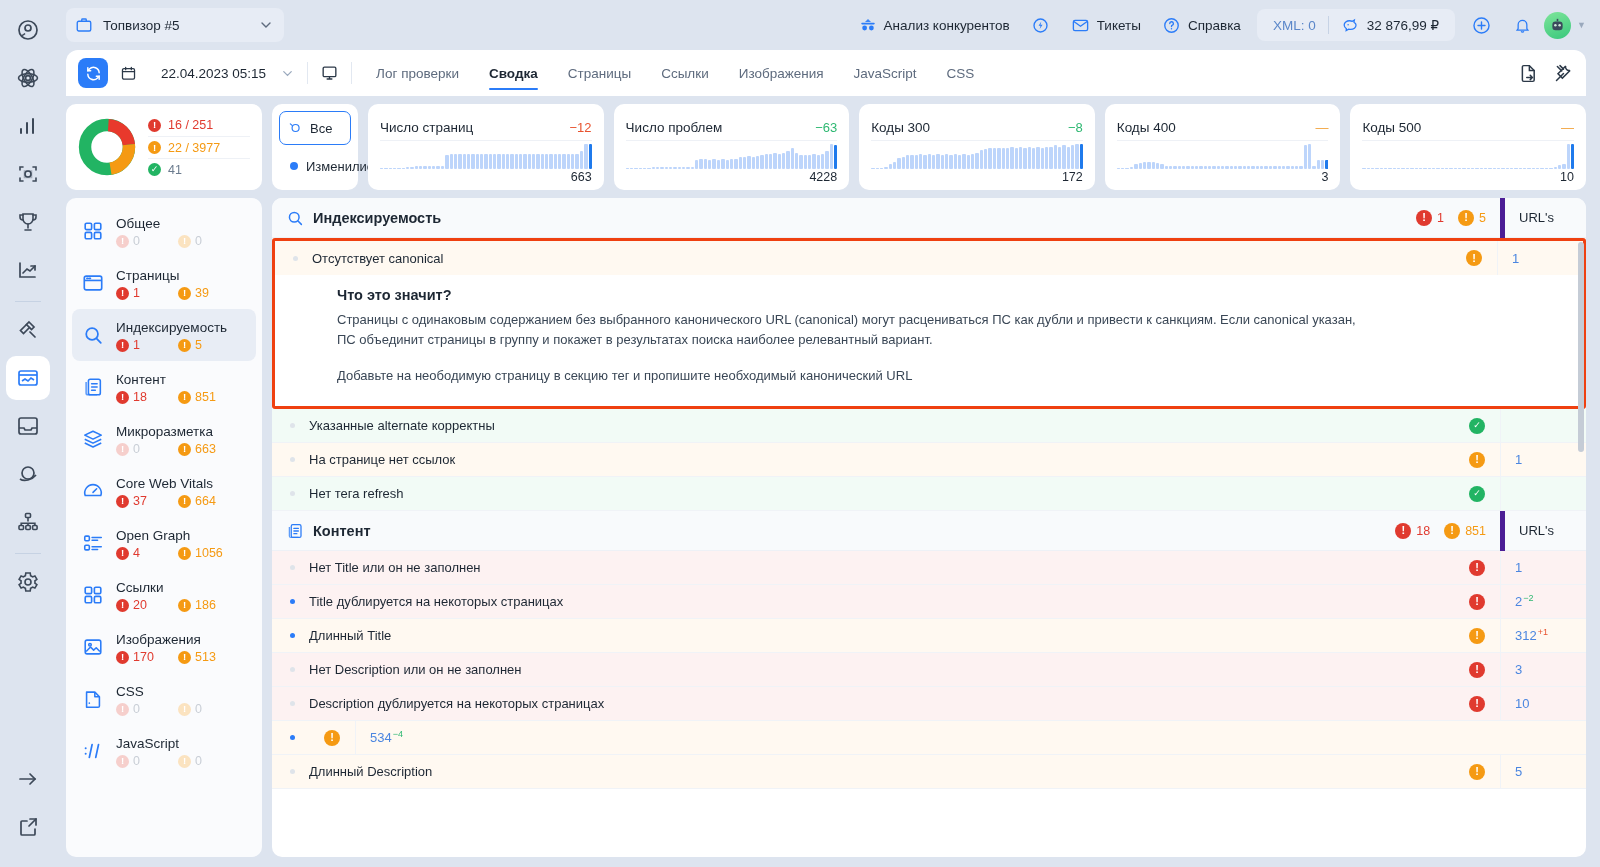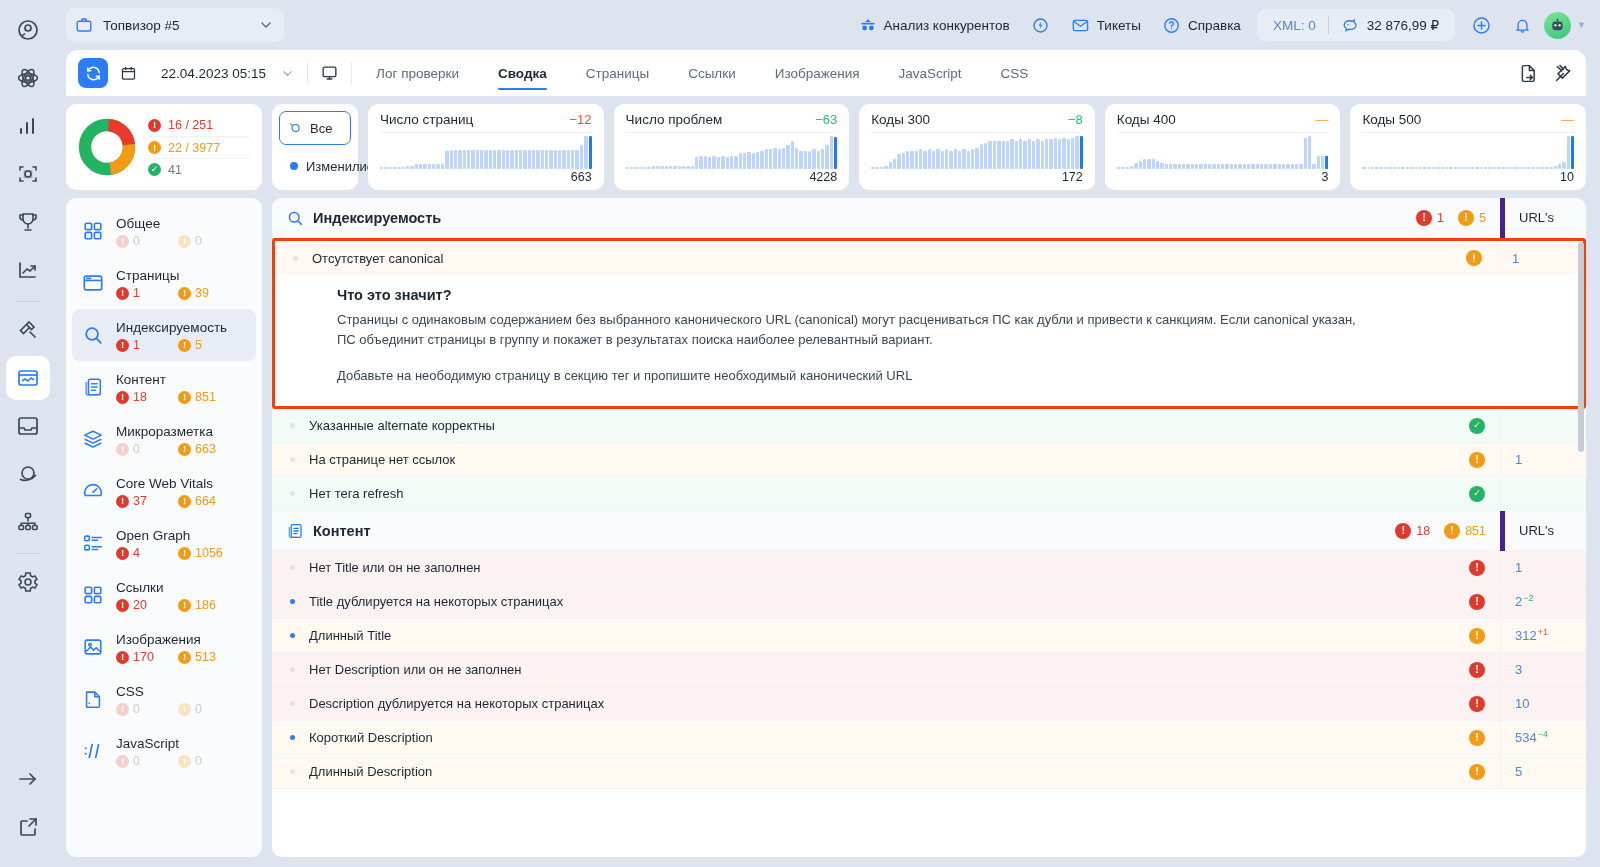--- a/index.html
+++ b/index.html
@@ -70,21 +70,21 @@
     display: flex; align-items: center; padding: 0 12px; flex: 0 0 46px;
   }
   .refresh-btn {
     width: 30px; height: 30px; border-radius: 8px; background: #2b7cf8;
     display: flex; align-items: center; justify-content: center;
     color: #fff; cursor: pointer; flex: 0 0 30px;
   }
   .date-box { display: flex; align-items: center; gap: 24px; margin-left: 12px; cursor: pointer; }
   .date-box .txt { font-size: 13.5px; color: #1d2733; }
   .tb-sep { width: 1px; height: 22px; background: #e2e8f1; margin: 0 12px; }
-  .tabs { display: flex; align-items: center; gap: 15px; height: 46px; }
+  .tabs { display: flex; align-items: center; gap: 6px; height: 46px; }
   .tab {
     font-size: 13.5px; color: #5e6b7e; padding: 0 12px; height: 46px;
     display: flex; align-items: center; cursor: pointer; position: relative;
   }
   .tab.active { color: #1d2733; font-weight: bold; }
   .tab.active::after {
     content: ""; position: absolute; left: 12px; right: 12px; bottom: 6px;
     height: 2px; background: #2b7cf8; border-radius: 2px;
   }
   .toolbar-right { margin-left: auto; display: flex; align-items: center; gap: 14px; }
@@ -106,21 +106,21 @@
   .dl-orange { color: #f59a13; }
   .dl-green { color: #6b7b8e; }
 
   .filter-card { width: 86px; padding: 7px; flex: 0 0 86px; display: flex; flex-direction: column; gap: 4px; }
   .filt {
     display: flex; align-items: center; gap: 8px; font-size: 13px; color: #1d2733;
     height: 34px; padding: 0 8px; border-radius: 7px; cursor: pointer;
   }
   .filt.sel { border: 1.5px solid #2b7cf8; }
 
-  .spark-card { flex: 1 1 0; min-width: 0; padding: 8px 12px 6px; display: flex; flex-direction: column; }
+  .spark-card { flex: 1 1 0; min-width: 0; padding: 16px 12px 6px; display: flex; flex-direction: column; }
   .sp-head { display: flex; align-items: baseline; }
   .sp-title { font-size: 13.5px; color: #1d2733; }
   .sp-delta { margin-left: auto; font-size: 13px; }
   .sp-delta.neg { color: #e8532f; }
   .sp-delta.pos { color: #2eb872; }
   .sp-delta.flat { color: #f2a33c; }
   .sp-chart { flex: 1; display: flex; align-items: flex-end; gap: 1px;
     border-top: 1px solid #eef1f6; padding-top: 3px; margin-top: 5px; height: 34px; overflow: hidden; }
   .sp-bar { flex: 1 1 0; background: #bdd5fb; border-radius: 1px; min-width: 1px; }
   .sp-bar.last { background: #1f7aec; }
@@ -1169,21 +1169,20 @@
               <span class="rtxt">Description дублируется на некоторых страницах</span>
               <span class="stat">
                 <span class="bdg red bdg-lg">!</span>
               </span>
               <span class="rurl">
                 <a>10</a>
               </span>
             </div>
             <div class="row bg-orange">
               <span class="dot blue"></span>
-              <span class="rtxt">Короткий Description</span>
               <span class="stat">
                 <span class="bdg orange bdg-lg">!</span>
               </span>
               <span class="rurl">
                 <a>534<span class="sup neg">−4</span></a>
               </span>
             </div>
             <div class="row bg-orange">
               <span class="dot"></span>
               <span class="rtxt">Длинный Description</span>

